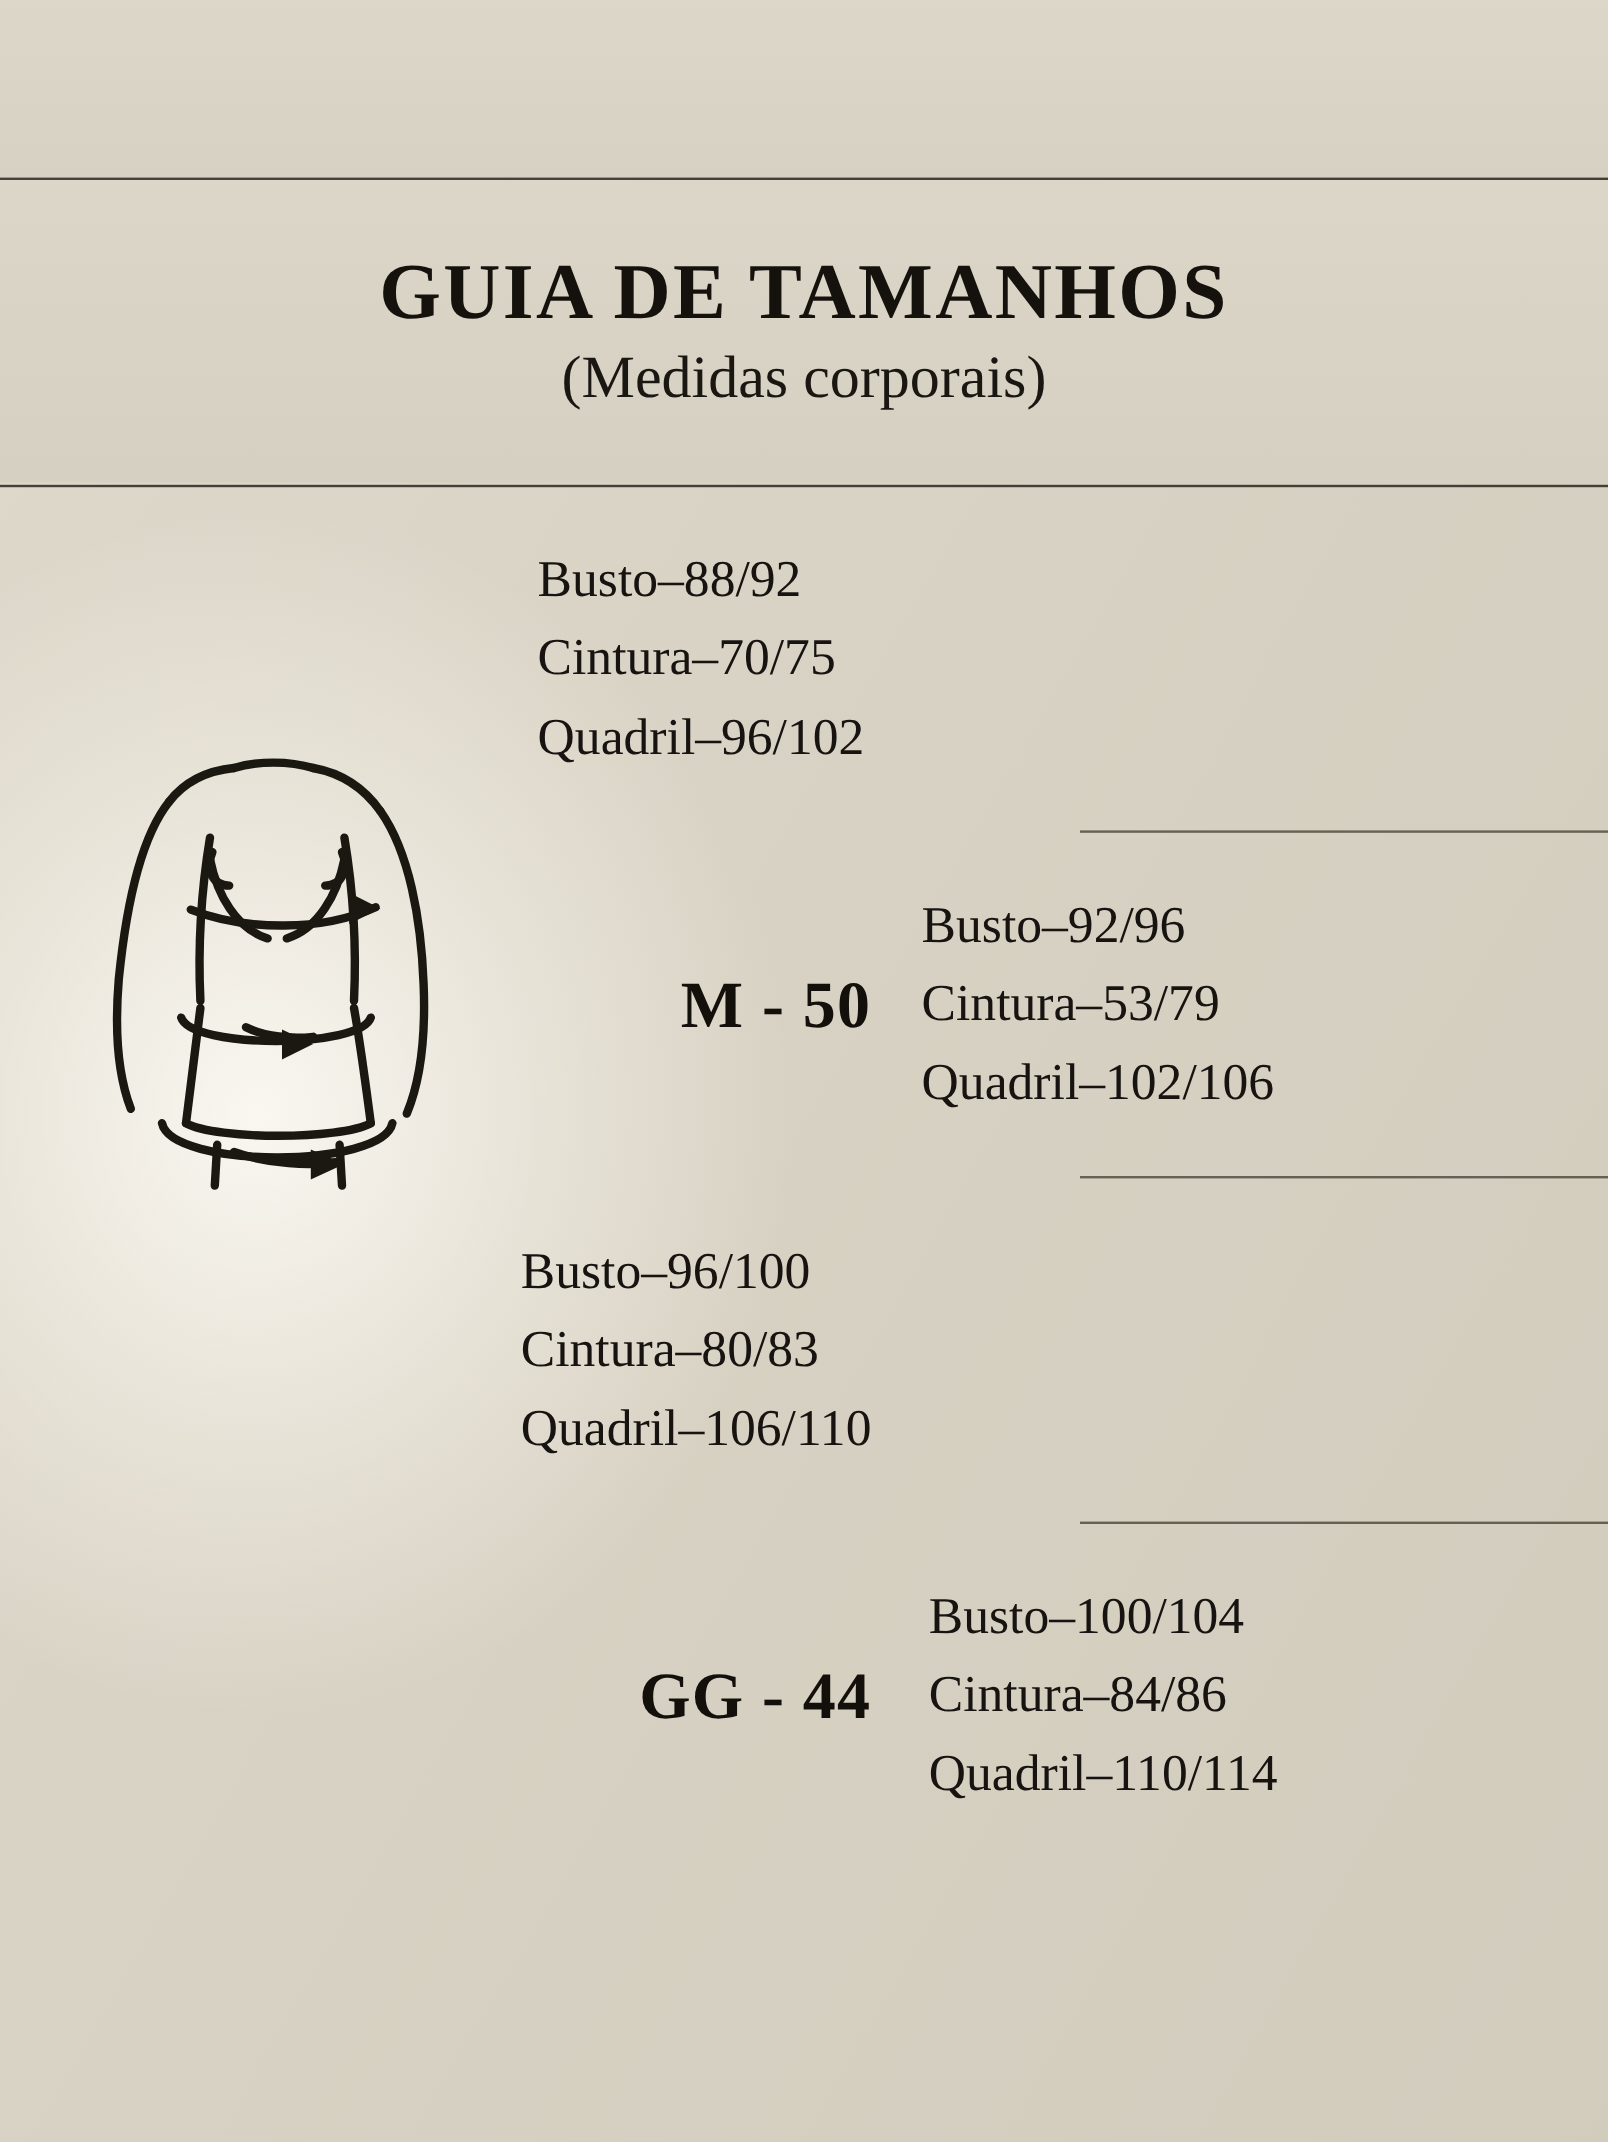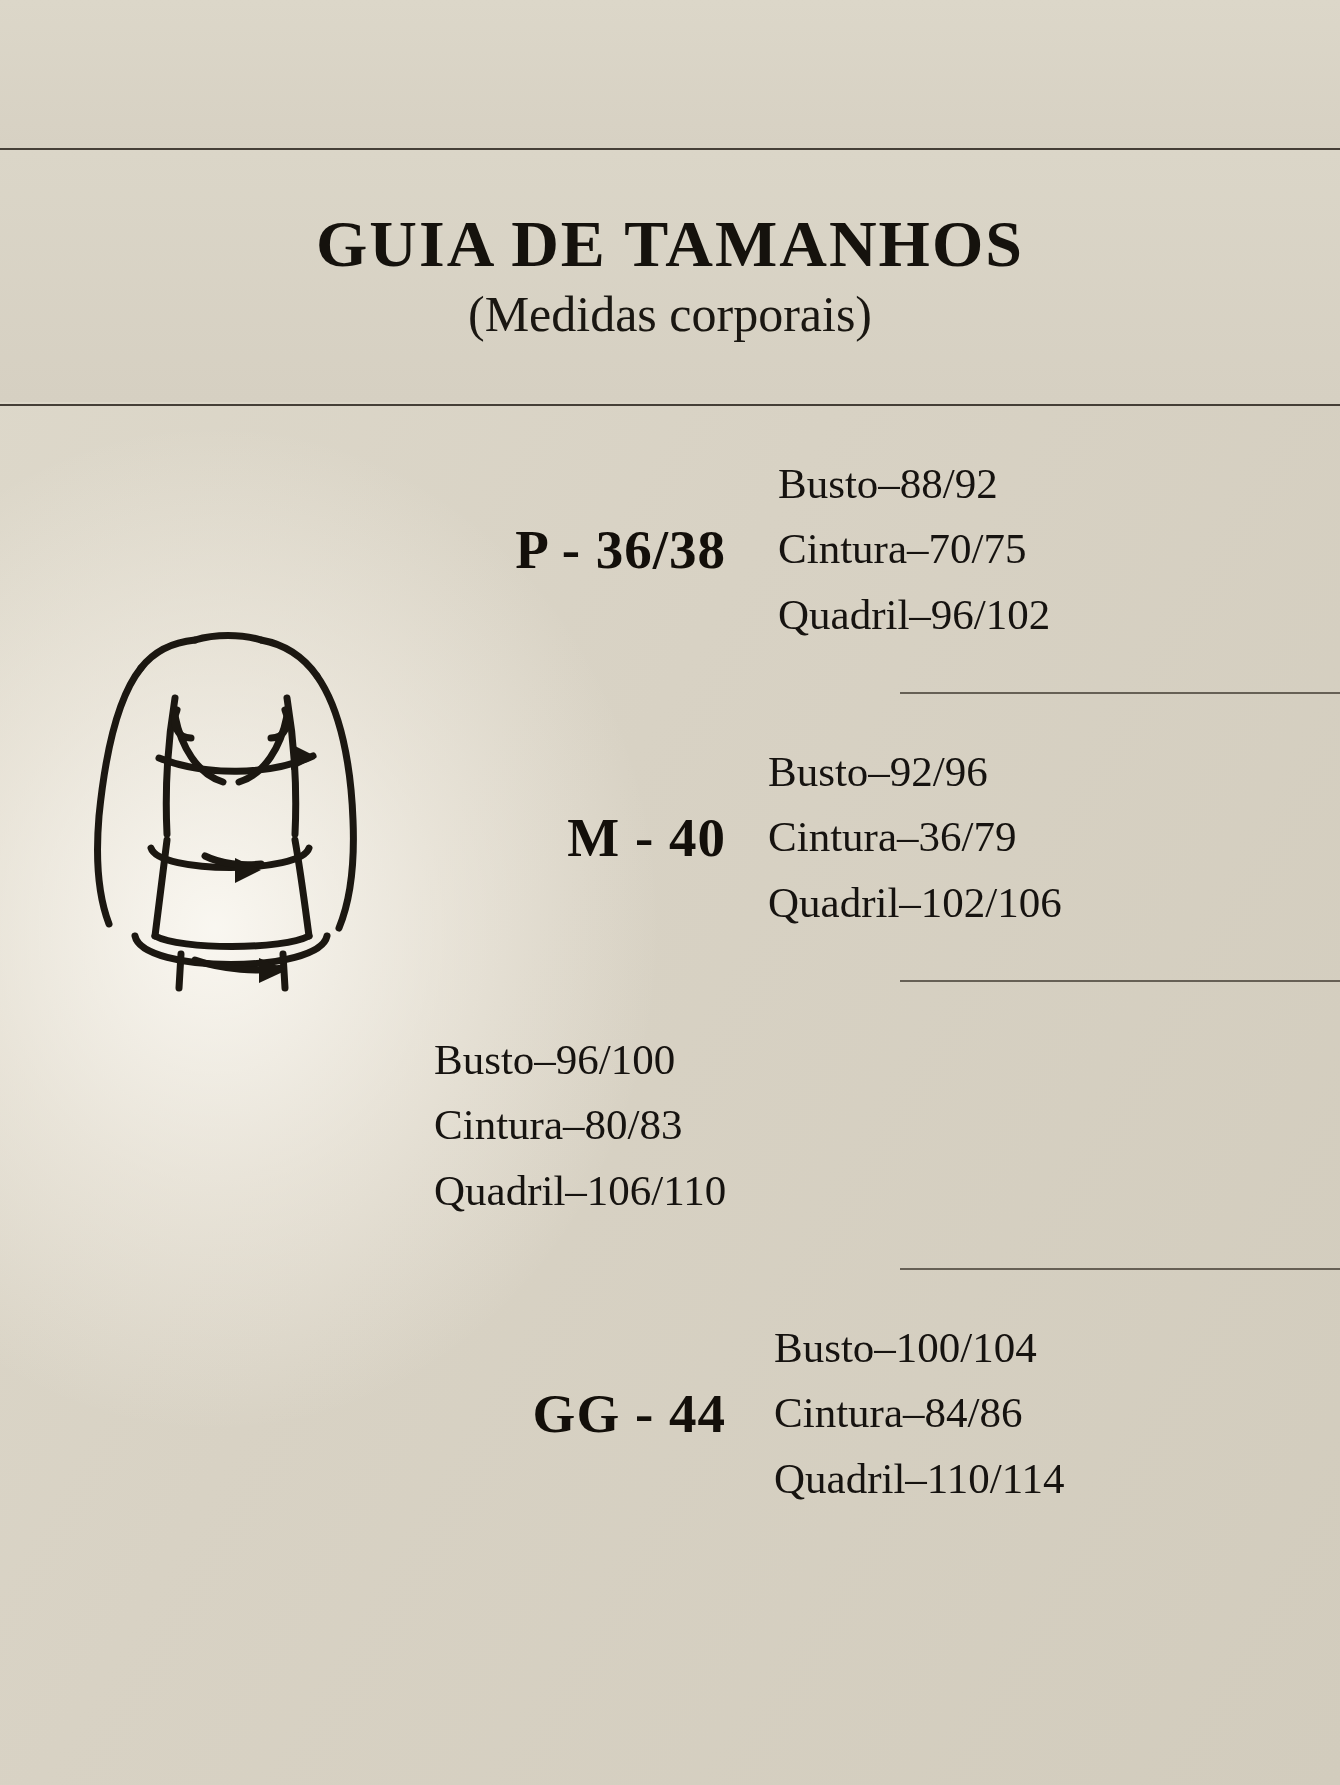--- a/index.html
+++ b/index.html
@@ -197,35 +197,34 @@
           <path d="M80 330 C88 368 264 368 272 330"></path>
           <path d="M140 354 C168 364 204 366 228 362"></path>
           <path d="M204 352 L232 364 L204 377 Z" fill="#1b1711" stroke="none"></path>
         </svg>
       </div>
     </div>
 
     <div class="table-col">
 
       <div class="size-row row-1">
-        <div class="size-label">P - 36/38</div>
         <div class="measures">
           <div>Busto–88/92</div>
           <div>Cintura–70/75</div>
           <div>Quadril–96/102</div>
         </div>
       </div>
 
       <div class="divider"></div>
 
       <div class="size-row row-2">
-        <div class="size-label">M - 40</div>
+        <div class="size-label">M - 50</div>
         <div class="measures">
           <div>Busto–92/96</div>
-          <div>Cintura–36/79</div>
+          <div>Cintura–53/79</div>
           <div>Quadril–102/106</div>
         </div>
       </div>
 
       <div class="divider"></div>
 
       <div class="size-row row-3">
         <div class="measures">
           <div>Busto–96/100</div>
           <div>Cintura–80/83</div>

